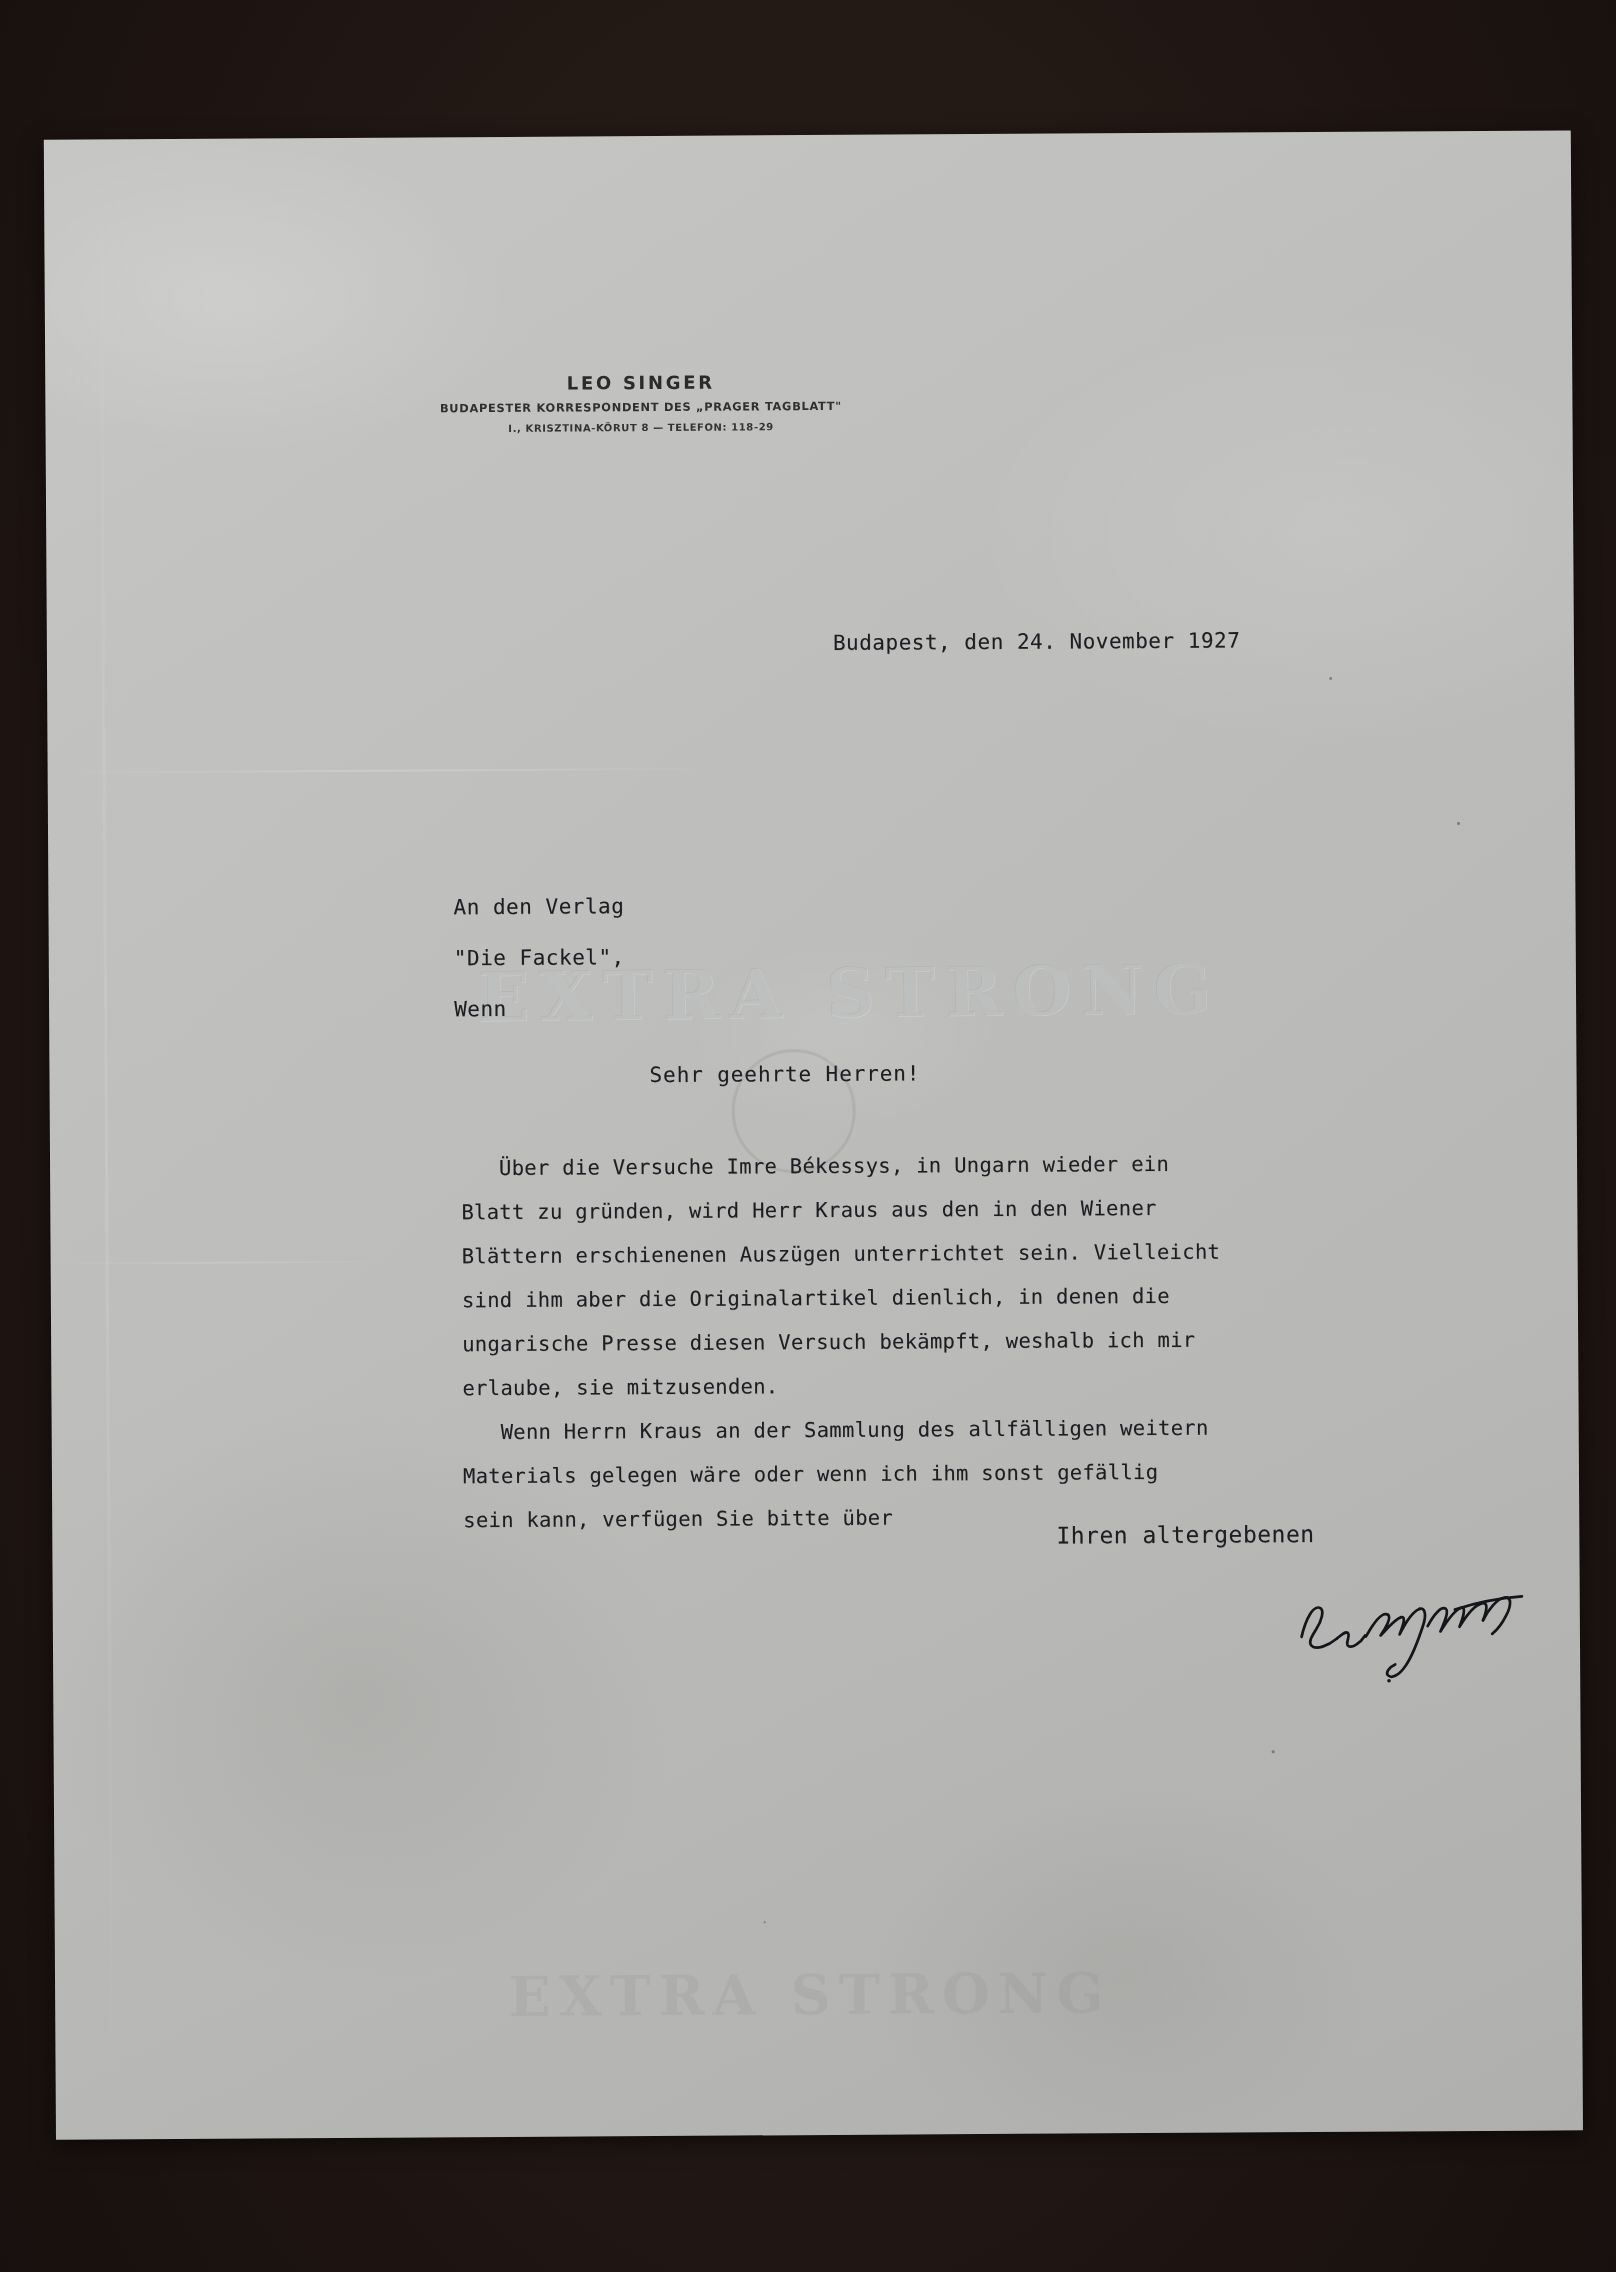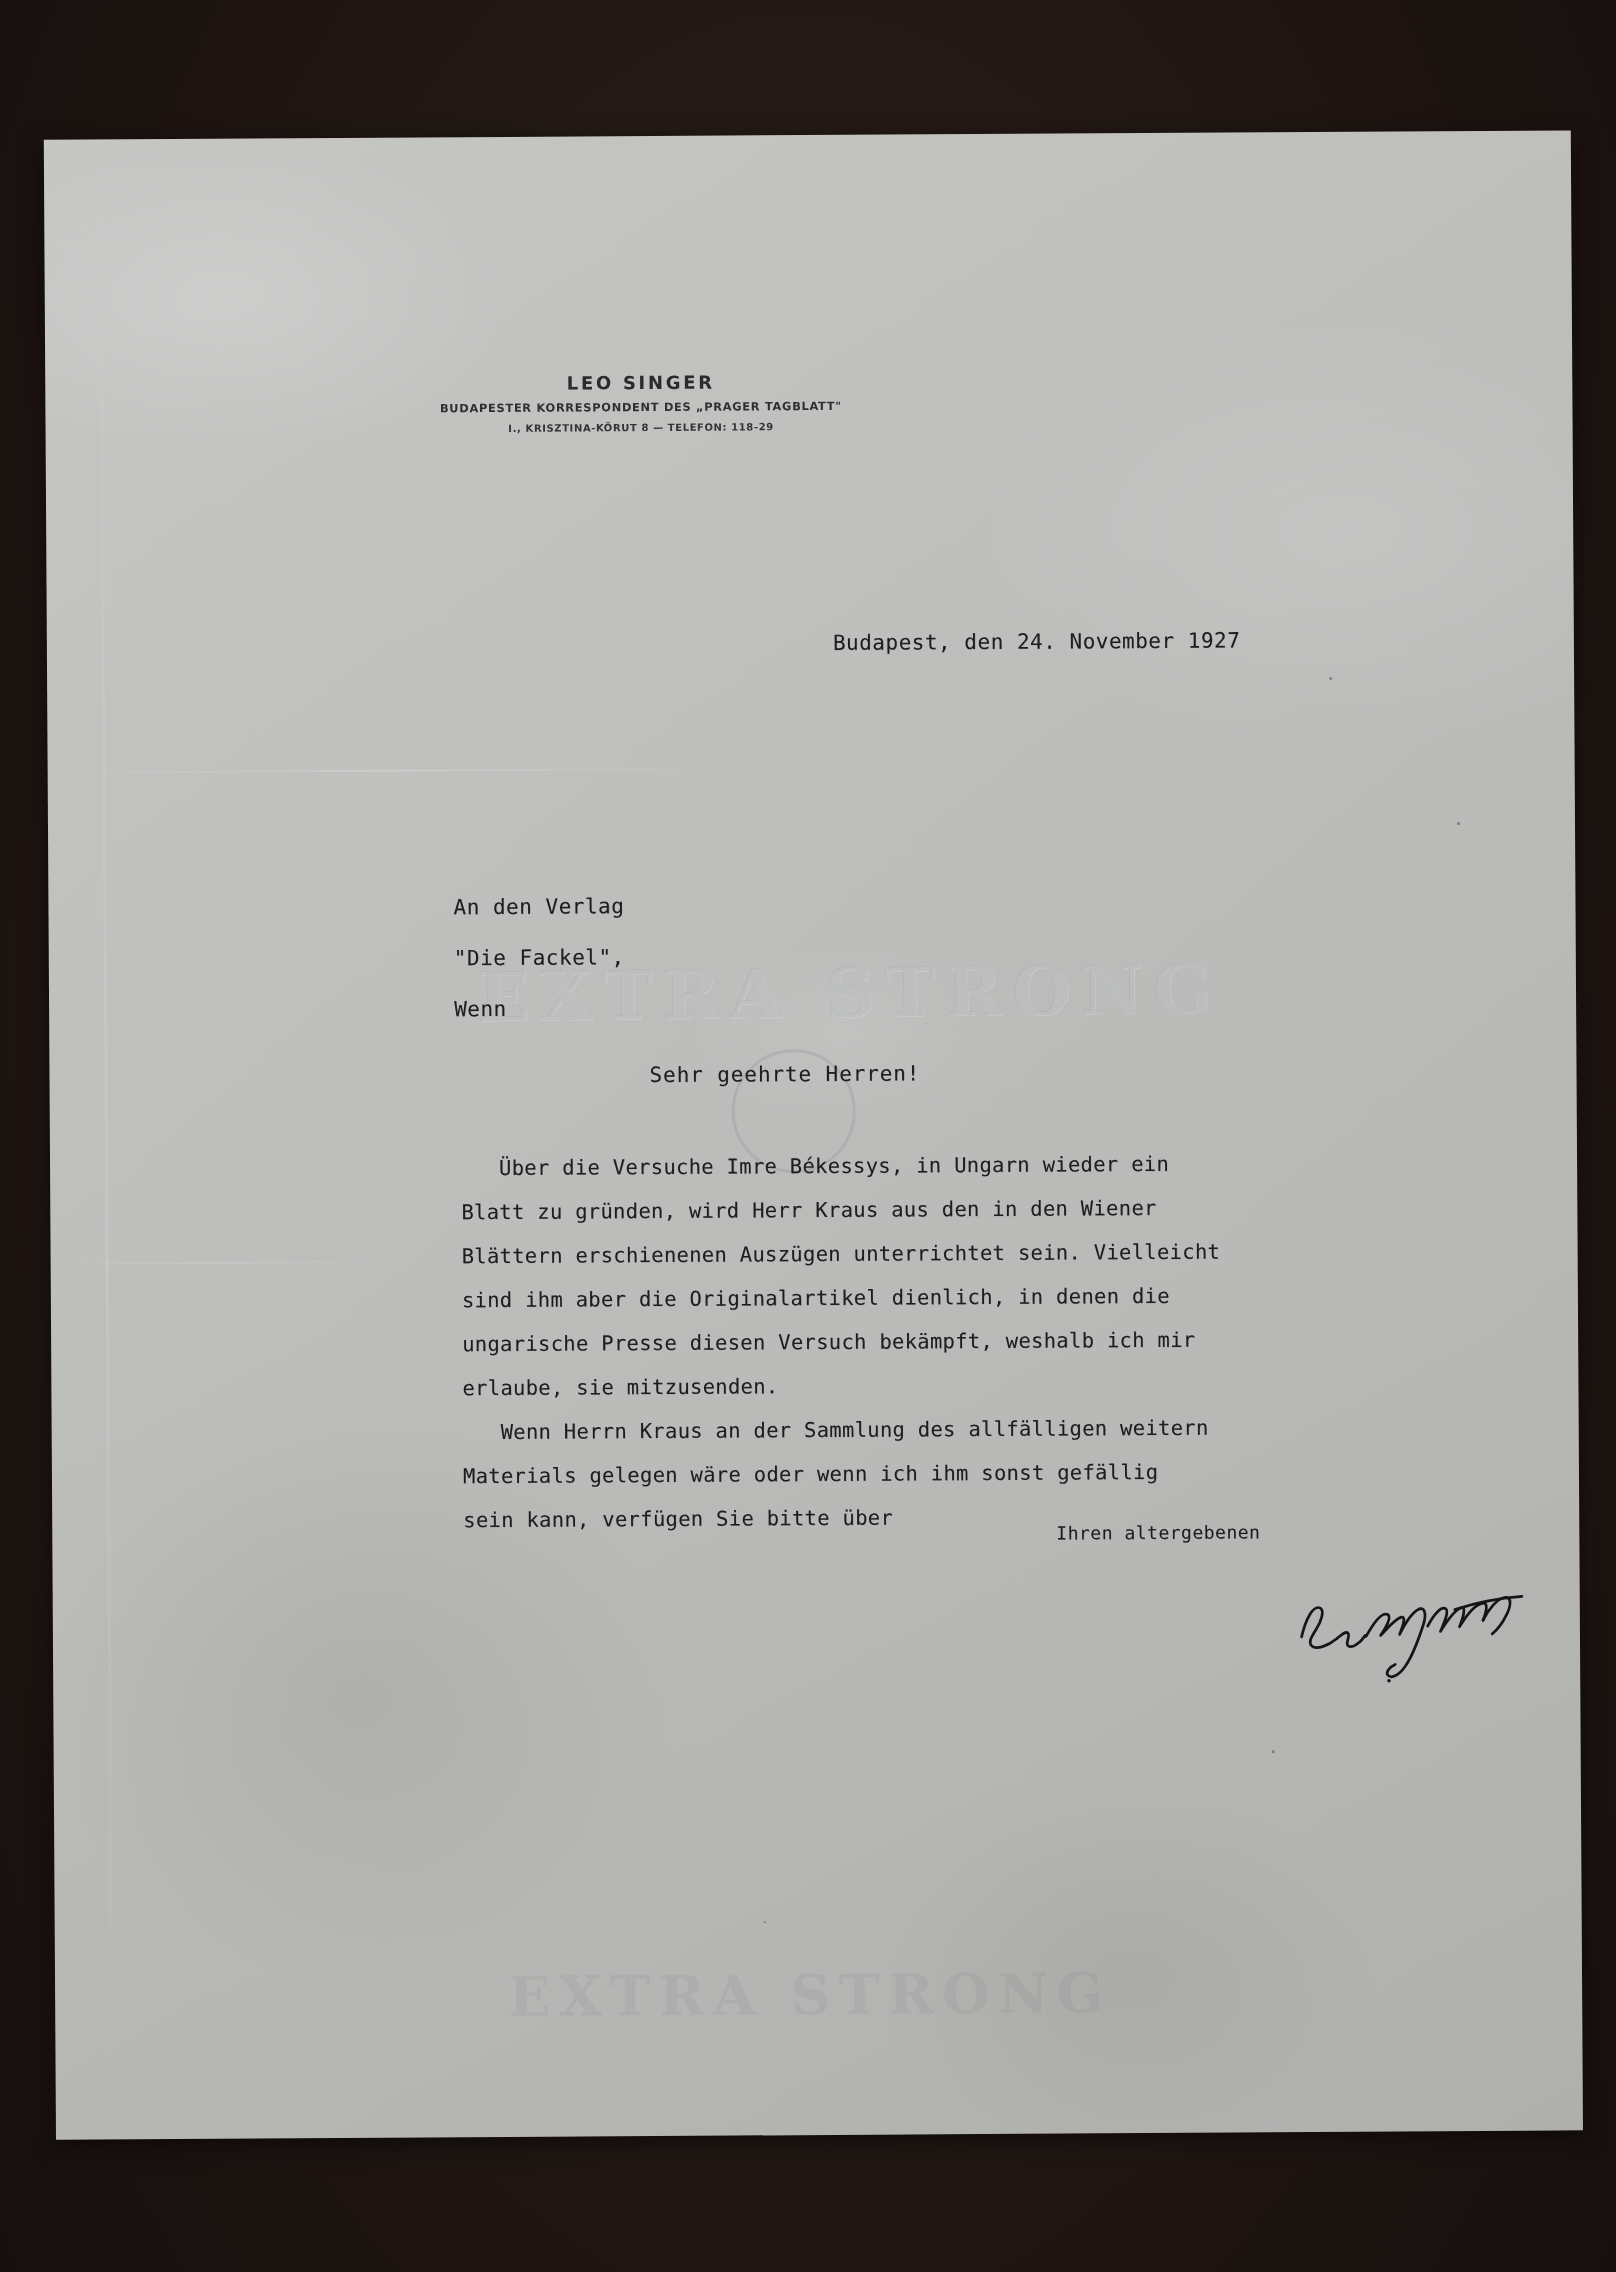--- a/index.html
+++ b/index.html
@@ -117,21 +117,21 @@
 
   .body-text {
     left: 411px;
     top: 1009px;
     width: 1100px;
     line-height: 44px;
     letter-spacing: 0.3px;
     font-size: 20.5px;
   }
 
-  .closing { left: 1004px; top: 1391px; letter-spacing: 0.5px; font-size: 18px; }
+  .closing { left: 1004px; top: 1391px; letter-spacing: 0.5px; font-size: 23px; }
 
   
   .watermark {
     position: absolute;
     left: 255px;
     top: 818px;
     width: 1091px;
     text-align: center;
     font-family: "DejaVu Serif", serif;
     font-weight: 700;

